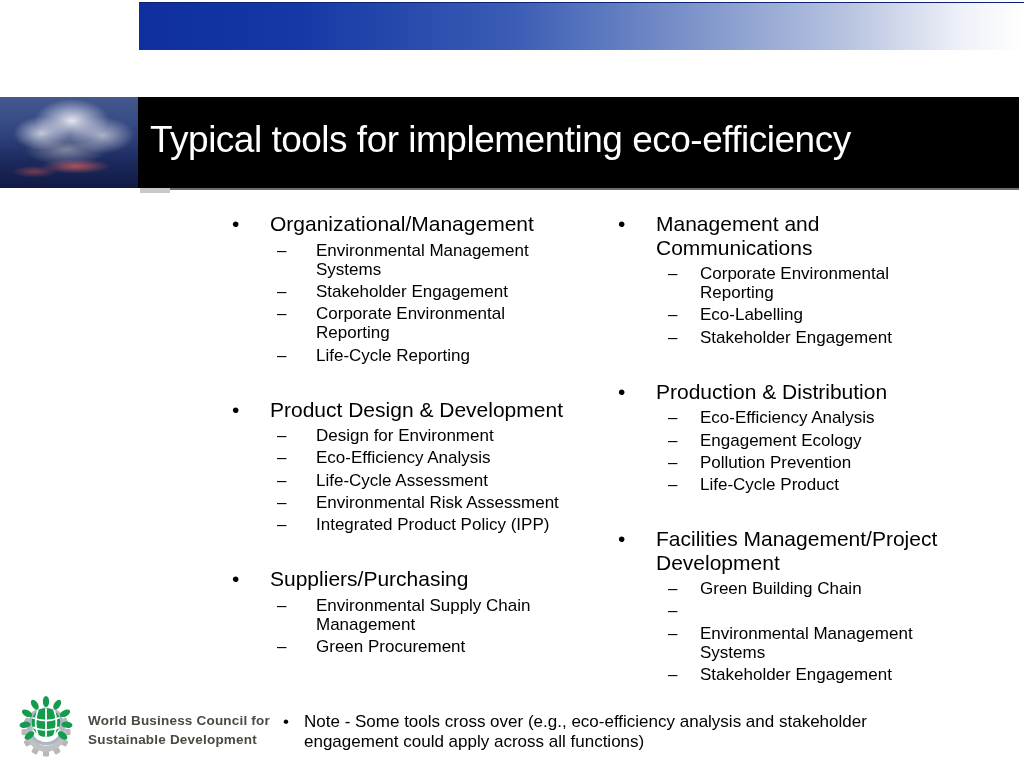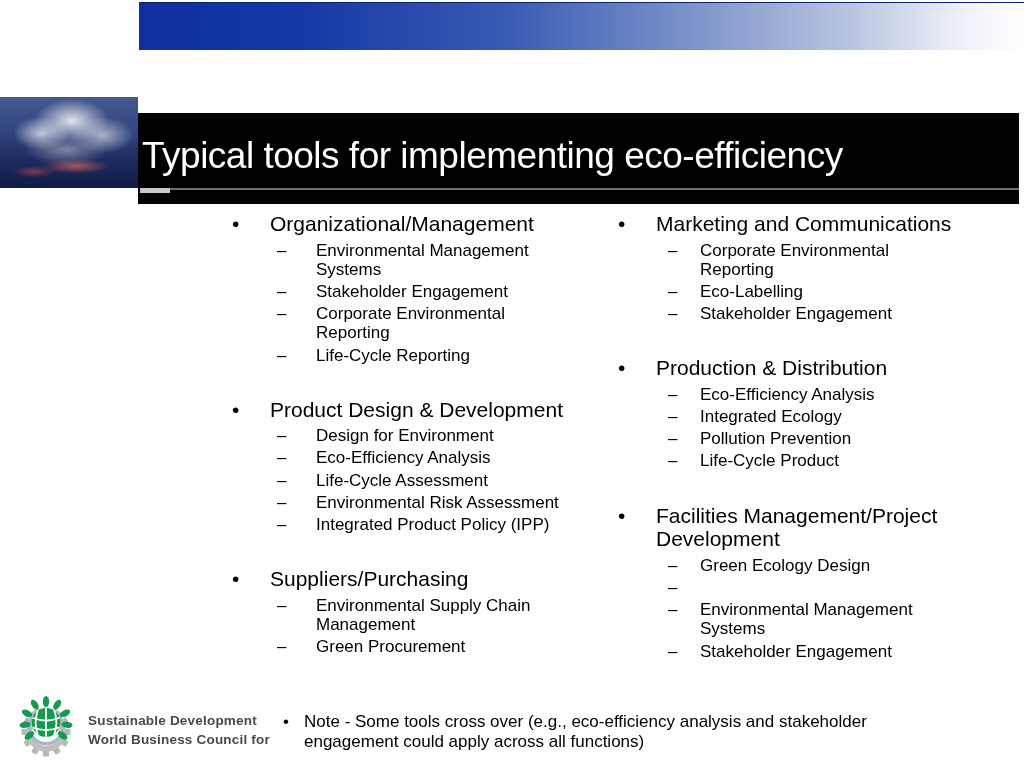--- a/index.html
+++ b/index.html
@@ -15,22 +15,22 @@
   
   .cloud-photo { position:absolute; left:0; top:97px; width:138px; height:91px;
     background:
       radial-gradient(ellipse 52px 30px at 52% 26%, rgba(238,238,244,0.95), rgba(238,238,244,0) 72%),
       radial-gradient(ellipse 40px 24px at 30% 40%, rgba(212,214,226,0.9), rgba(212,214,226,0) 70%),
       radial-gradient(ellipse 46px 26px at 74% 42%, rgba(186,190,206,0.9), rgba(186,190,206,0) 70%),
       radial-gradient(ellipse 58px 22px at 48% 58%, rgba(150,152,172,0.8), rgba(150,152,172,0) 72%),
       radial-gradient(ellipse 46px 10px at 55% 76%, rgba(196,92,92,0.85), rgba(196,92,92,0) 75%),
       radial-gradient(ellipse 30px 8px at 25% 82%, rgba(160,70,80,0.7), rgba(160,70,80,0) 75%),
       linear-gradient(180deg,#44598f 0%, #31447f 40%, #1c2a5e 70%, #121a43 100%); }
-  .title-bar { position:absolute; left:138px; top:113px; width:881px; height:91px;
-    background:#000; display:flex; align-items:center; padding:0 0 6px 4px; }
+  .title-bar { position:absolute; left:138px; top:97px; width:881px; height:91px;
+    background:#000; display:flex; align-items:center; padding:0 0 6px 12px; }
   .title-text { color:#ffffff; font-size:37px; letter-spacing:-0.5px; white-space:nowrap; }
   .title-shadow-wedge { position:absolute; left:140px; top:188px; width:30px; height:5px; background:#c9c9c9; }
   .title-shadow-line { position:absolute; left:170px; top:188px; width:849px; height:2px; background:#6e6e6e; }
 
   
   .col { position:absolute; top:212px; }
   .col-left  { left:232px; width:340px; }
   .col-right { left:618px; width:400px; }
   .section { margin-bottom:33px; }
   .heading-row { display:flex; font-size:21px; line-height:1.12; margin-bottom:5px; }
@@ -137,21 +137,21 @@
       </div>
     </div>
 
   </div>
 
   <div class="col col-right">
 
     <div class="section">
       <div class="heading-row">
         <span class="marker">•</span>
-        <span class="h-text">Marketing and Communications</span>
+        <span class="h-text">Management and Communications</span>
       </div>
       <div class="sub-row">
         <span class="marker">–</span>
         <span class="s-text">Corporate Environmental Reporting</span>
       </div>
       <div class="sub-row">
         <span class="marker">–</span>
         <span class="s-text">Eco-Labelling</span>
       </div>
       <div class="sub-row">
@@ -164,40 +164,40 @@
       <div class="heading-row">
         <span class="marker">•</span>
         <span class="h-text">Production &amp; Distribution</span>
       </div>
       <div class="sub-row">
         <span class="marker">–</span>
         <span class="s-text">Eco-Efficiency Analysis</span>
       </div>
       <div class="sub-row">
         <span class="marker">–</span>
-        <span class="s-text">Integrated Ecology</span>
+        <span class="s-text">Engagement Ecology</span>
       </div>
       <div class="sub-row">
         <span class="marker">–</span>
         <span class="s-text">Pollution Prevention</span>
       </div>
       <div class="sub-row">
         <span class="marker">–</span>
         <span class="s-text">Life-Cycle Product</span>
       </div>
     </div>
 
     <div class="section">
       <div class="heading-row">
         <span class="marker">•</span>
         <span class="h-text">Facilities Management/Project Development</span>
       </div>
       <div class="sub-row">
         <span class="marker">–</span>
-        <span class="s-text">Green Ecology Design</span>
+        <span class="s-text">Green Building Chain</span>
       </div>
       <div class="sub-row">
         <span class="marker">–</span>
       </div>
       <div class="sub-row">
         <span class="marker">–</span>
         <span class="s-text">Environmental Management Systems</span>
       </div>
       <div class="sub-row">
         <span class="marker">–</span>
@@ -290,17 +290,17 @@
     <circle cx="50" cy="44" r="21" fill="#149b4d"></circle>
     <g fill="none" stroke="#ffffff" stroke-width="2.6">
       <path d="M50,23 L50,65"></path>
       <path d="M38,25.5 Q31.5,44 38,62.5"></path>
       <path d="M62,25.5 Q68.5,44 62,62.5"></path>
       <path d="M30,37 Q50,45 70,37"></path>
       <path d="M30.5,51 Q50,59 69.5,51"></path>
     </g>
   </svg>
   <div class="org-text">
+    <div>World Business Council for</div>
     <div>Sustainable Development</div>
-    <div>World Business Council for</div>
   </div>
 
 </div>
 
 </body></html>

